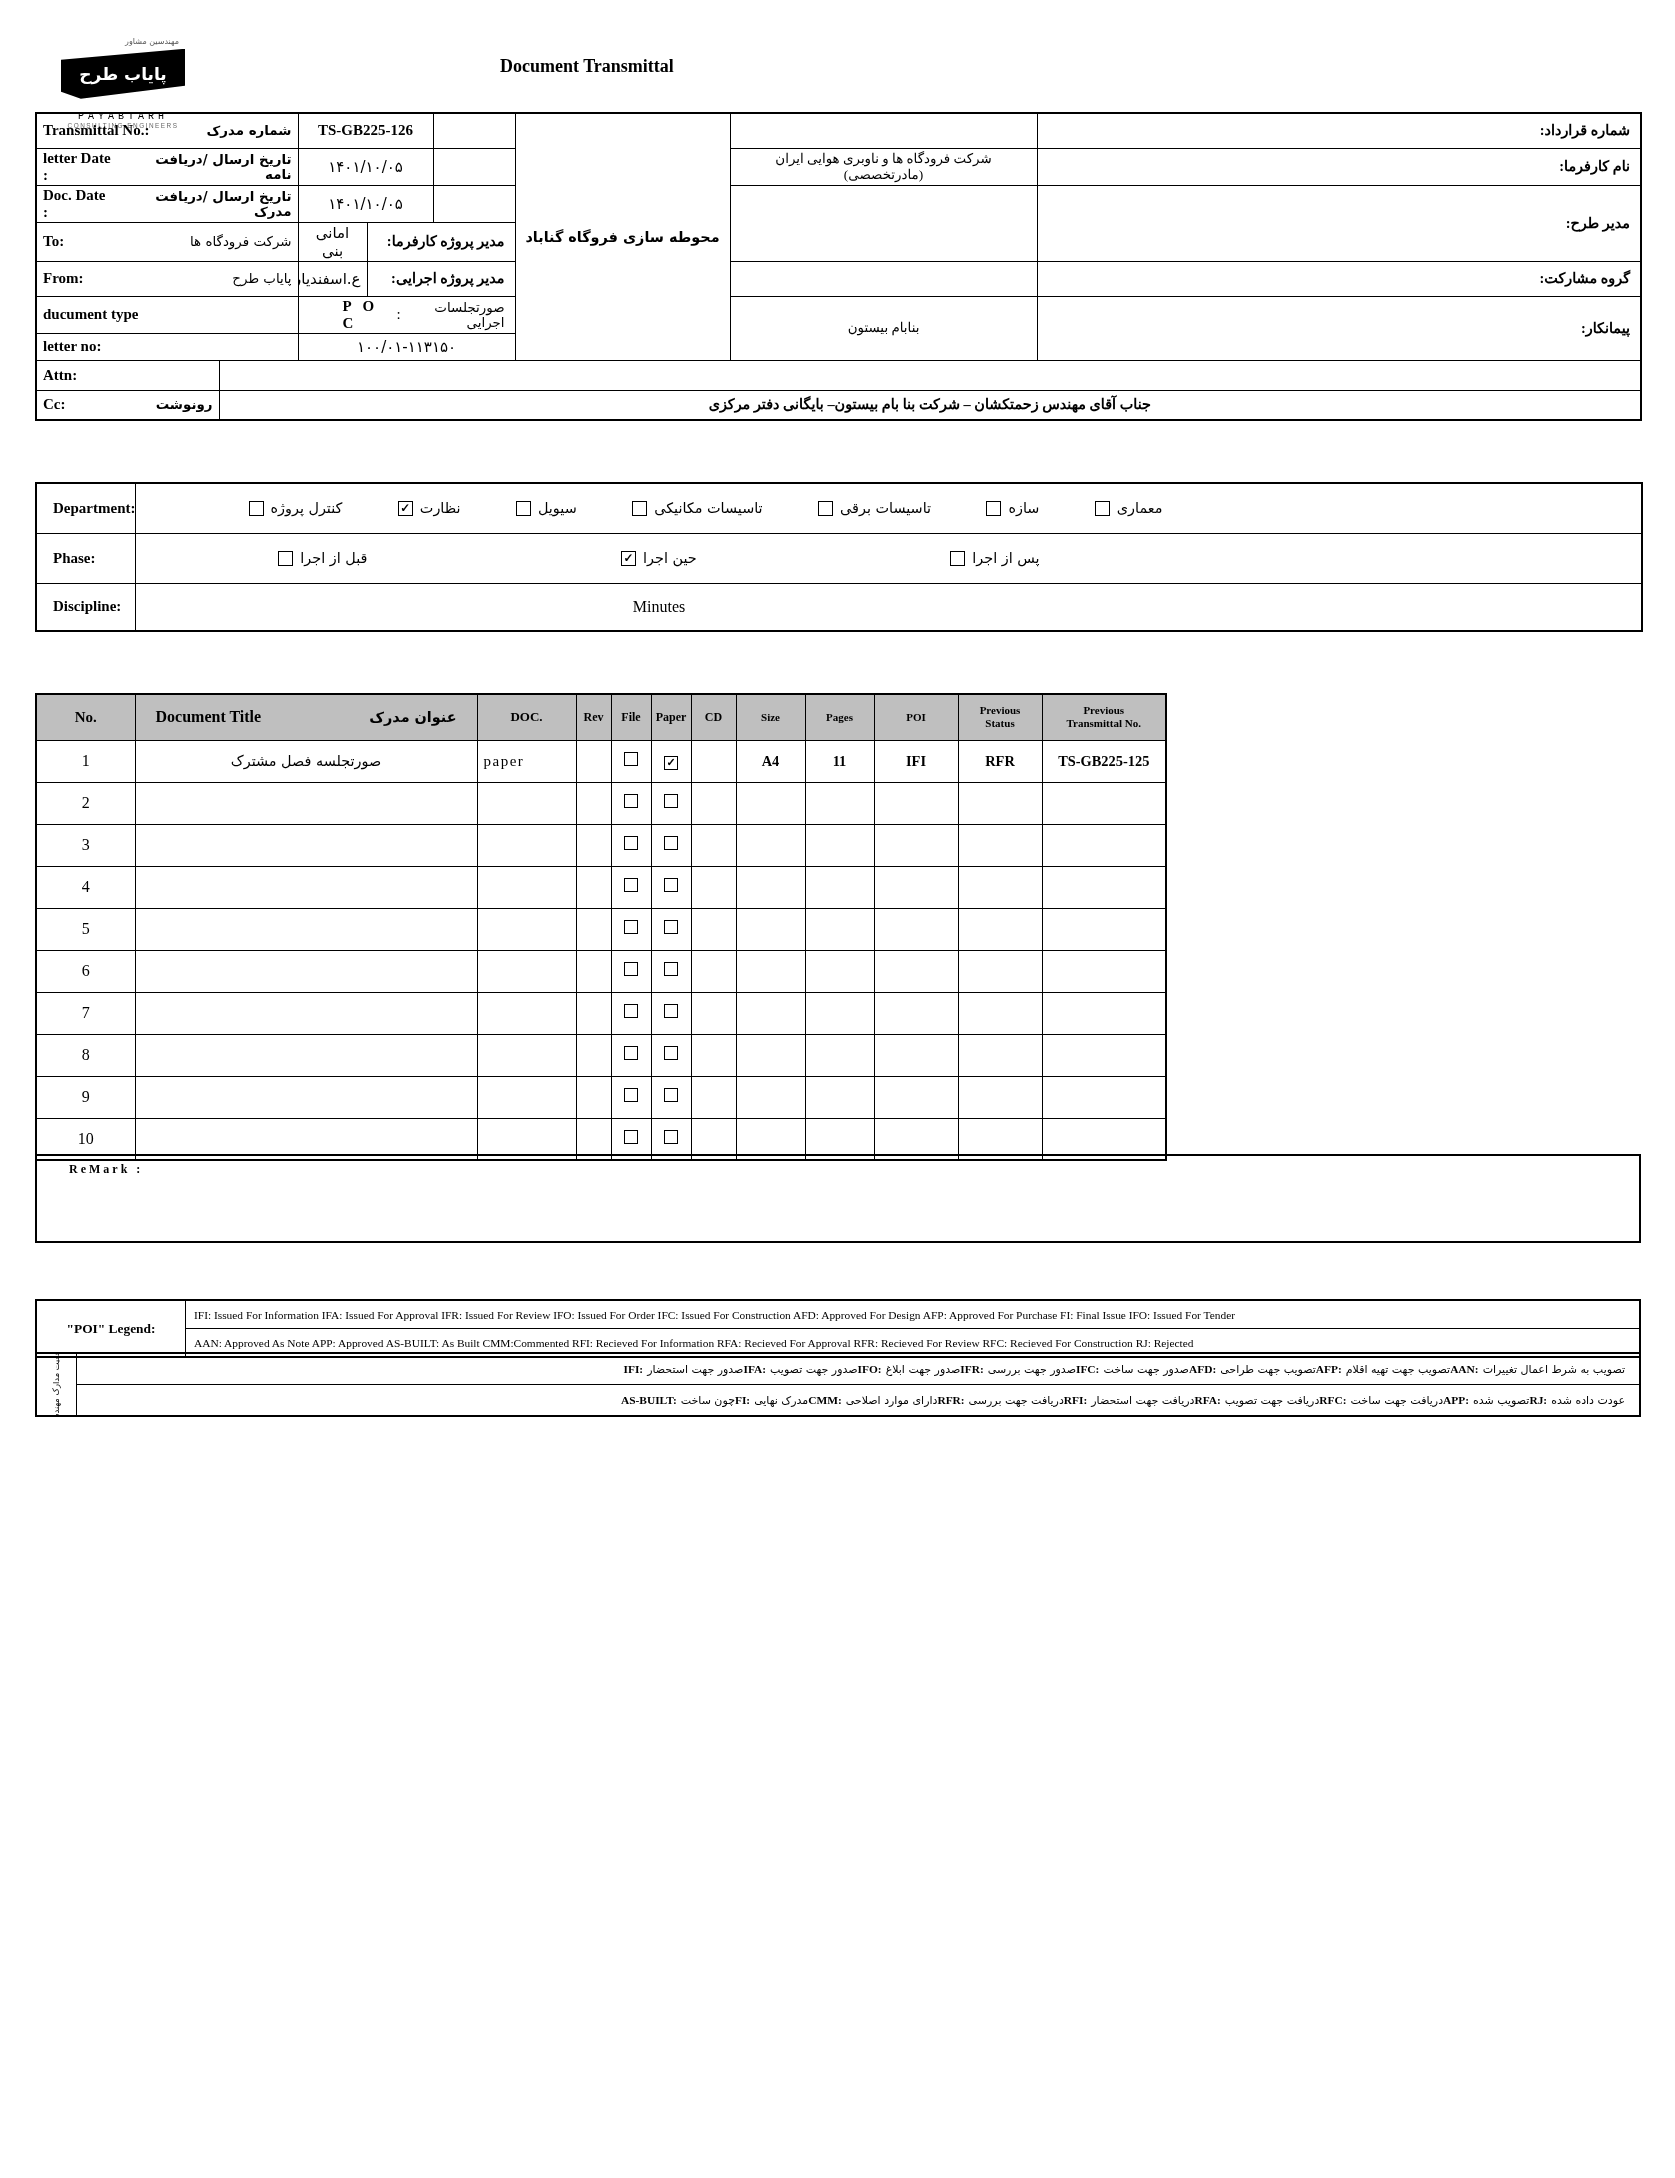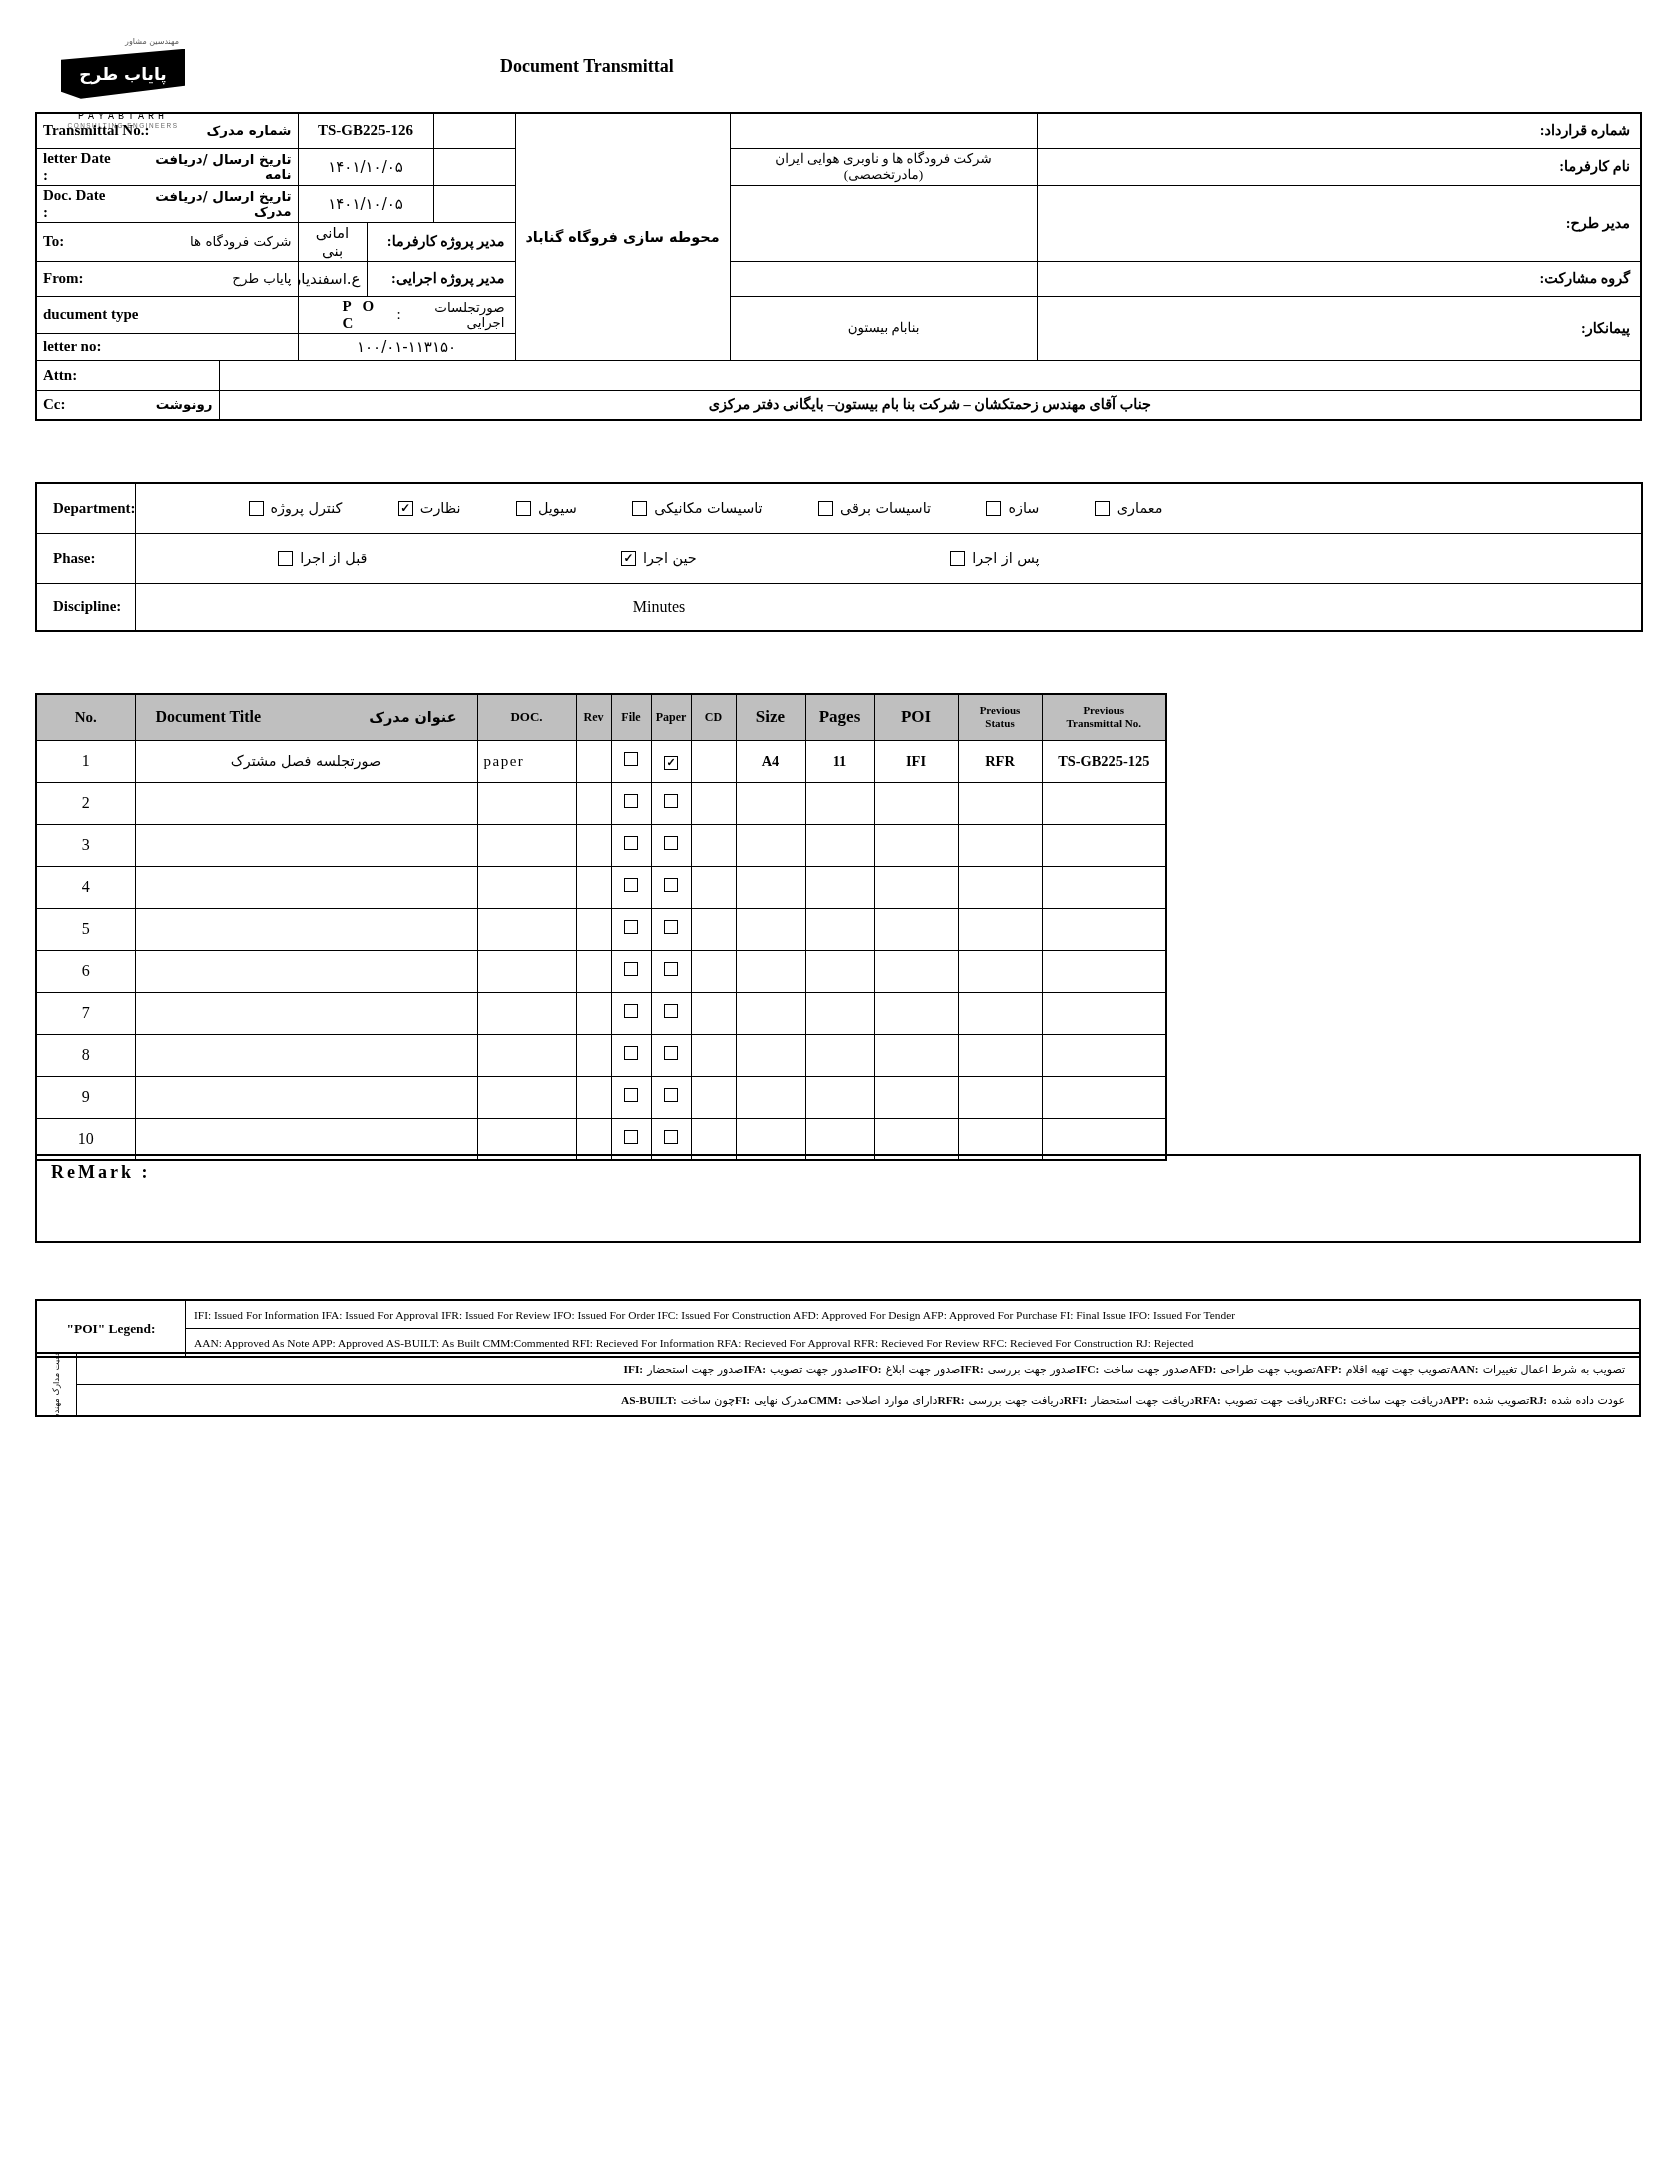--- a/index.html
+++ b/index.html
@@ -47,33 +47,33 @@
   .chk-item .fa{font-size:14.4px;}
   .cb{display:inline-flex;width:15px;height:15px;border:1.6px solid #000;align-items:center;justify-content:center;
       font-size:12px;font-weight:bold;line-height:1;background:#fff;box-sizing:border-box;}
   .minutes{width:1035px;text-align:center;font-size:16px;}
 
   
   .main-table{position:absolute;left:35px;top:693px;width:1129px;border:2.5px solid #000;}
   .main-table thead tr{height:46px;background:var(--header-bg,#bfbfbf);border-radius:6px;}
   .main-table th{font-weight:bold;padding:1px 2px;}
   .main-table tbody tr{height:42px;}
-  .th-no{font-size:15px;} .th-doc{font-size:13px;} .th-sm{font-size:12px;} .th-md{font-size:17px;}
+  .th-no{font-size:15px;} .th-doc{font-size:13px;} .th-sm{font-size:12px;} .th-md{font-size:11px;}
   .th-2l{font-size:11px;line-height:1.25;font-family:Liberation Serif, serif;}
   .title-head{display:flex;justify-content:space-between;align-items:center;padding:0 18px;}
   .title-head .en{font-size:16px;font-weight:bold;}
   .title-head .fa{font-size:14.4px;font-weight:bold;}
   .doc-cell{font-size:15px;letter-spacing:1.5px;padding-left:6px;}
   .row-title{font-size:14.4px;}
   .cell-b{font-weight:bold;font-size:14.4px;}
   .main-table .cb{width:14px;height:14px;font-size:11px;}
 
   
   .remark{position:absolute;left:35px;top:1154px;width:1606px;height:89px;border:2.5px solid #000;box-sizing:border-box;}
-  .remark-lbl{padding:6px 0 0 14px;font-size:18px;font-weight:bold;letter-spacing:3px;}
+  .remark-lbl{padding:6px 0 0 32px;font-size:12px;font-weight:bold;letter-spacing:3px;}
 
   
   .sig-row{position:absolute;left:35px;top:1243px;width:1606px;height:55px;border:2.5px solid #000;
            box-sizing:border-box;display:flex;}
   .sig-cell{border-right:1.6px solid #000;box-sizing:border-box;padding:4px 8px;display:flex;gap:8px;align-items:flex-start;}
   .sig-cell:last-child{border-right:none;}
   .sig-lbl{font-weight:bold;font-size:15px;}
   .sig-name{font-size:13px;padding-top:1px;}
 
   

